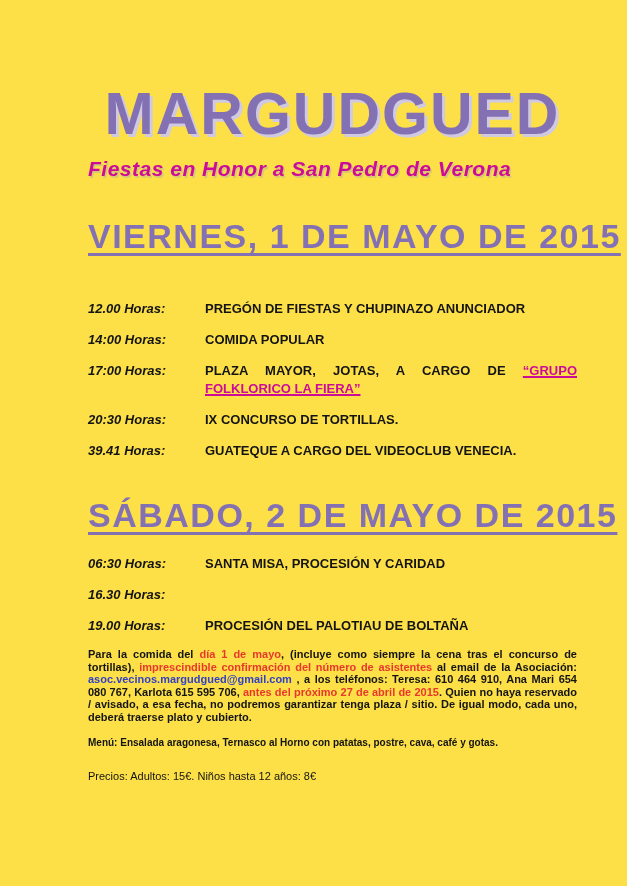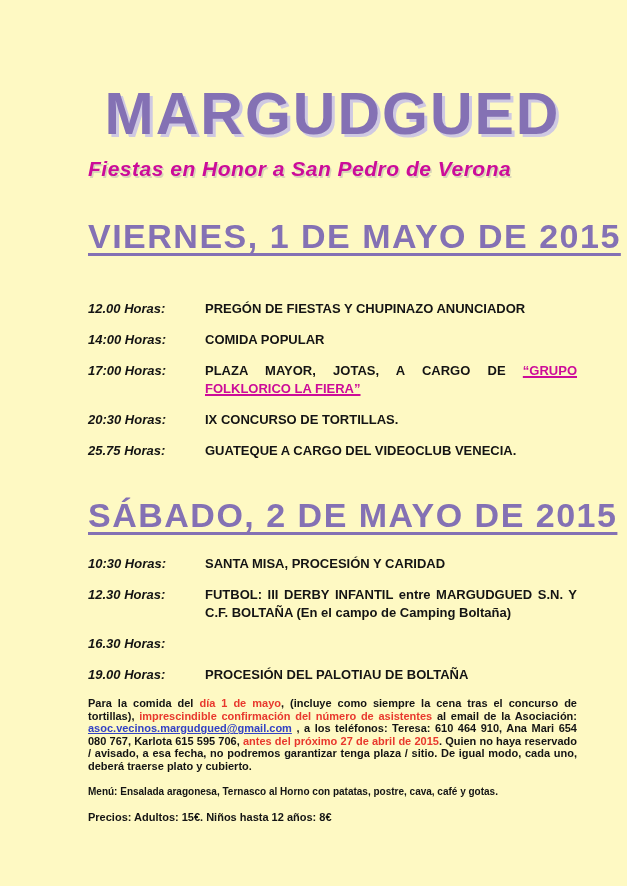--- a/index.html
+++ b/index.html
@@ -1,20 +1,20 @@
 <!DOCTYPE html>
 <html style="--purple: #8471b4; --purple_shadow: #cfc9e2; --magenta: #cc0c99; --red: #e8382d; --link_blue: #3342c4;"><head>
 <meta charset="utf-8">
 <style>
   * { margin:0; padding:0; box-sizing:border-box; }
   html,body { background:#ffffff; }
   .page {
     position:relative;
     width:627px; height:886px;
-    background:#fef9c3;
+    background:#fde047;
     font-family:"Liberation Sans", sans-serif;
     color:#141414;
     overflow:hidden;
   }
   .content { margin-left:88px; margin-right:50px; }
 
   .doc-title {
     margin-top:85px;
     text-align:center;
     font-size:59px;
@@ -66,26 +66,25 @@
   .notes {
     margin-top:10px;
     font-size:11px;
     font-weight:bold;
     line-height:12.6px;
     text-align:justify;
   }
   .red-text { color:var(--red,#e8382d); }
   .email-link {
     color:var(--link_blue,#3342c4);
-    text-decoration:underline;
     cursor:pointer;
   }
 
   .menu-line   { margin-top:13px; font-size:10px; font-weight:bold; }
-  .prices-line { margin-top:14px; font-size:11px; font-weight:bold; }
+  .prices-line { margin-top:22px; font-size:11px; font-weight:normal; }
 </style>
 </head>
 <body>
 
 <div class="page">
   <div class="content">
 
     <div class="doc-title">MARGUDGUED</div>
     <div class="doc-subtitle">Fiestas en Honor a San Pedro de Verona</div>
 
@@ -102,35 +101,31 @@
       </div>
       <div class="sched-row">
         <div class="sched-time">17:00 Horas:</div>
         <div class="sched-desc"><span>PLAZA MAYOR, JOTAS, A CARGO DE </span><a class="magenta-link">“GRUPO FOLKLORICO LA FIERA”</a></div>
       </div>
       <div class="sched-row">
         <div class="sched-time">20:30 Horas:</div>
         <div class="sched-desc">IX CONCURSO DE TORTILLAS.</div>
       </div>
       <div class="sched-row gap-before">
-        <div class="sched-time">25.75 Horas:</div>
+        <div class="sched-time">39.41 Horas:</div>
         <div class="sched-desc">GUATEQUE A CARGO DEL VIDEOCLUB VENECIA.</div>
       </div>
     </div>
 
     <div class="day-heading saturday">SÁBADO, 2 DE MAYO DE 2015</div>
 
     <div class="schedule saturday">
       <div class="sched-row">
-        <div class="sched-time">10:30 Horas:</div>
+        <div class="sched-time">06:30 Horas:</div>
         <div class="sched-desc">SANTA MISA, PROCESIÓN Y CARIDAD</div>
-      </div>
-      <div class="sched-row">
-        <div class="sched-time">12.30 Horas:</div>
-        <div class="sched-desc">FUTBOL: III DERBY INFANTIL entre MARGUDGUED S.N. Y C.F. BOLTAÑA (En el campo de Camping Boltaña)</div>
       </div>
       <div class="sched-row gap-before">
         <div class="sched-time">16.30 Horas:</div>
       </div>
       <div class="sched-row gap-before">
         <div class="sched-time">19.00 Horas:</div>
         <div class="sched-desc">PROCESIÓN DEL PALOTIAU DE BOLTAÑA</div>
       </div>
     </div>
 

